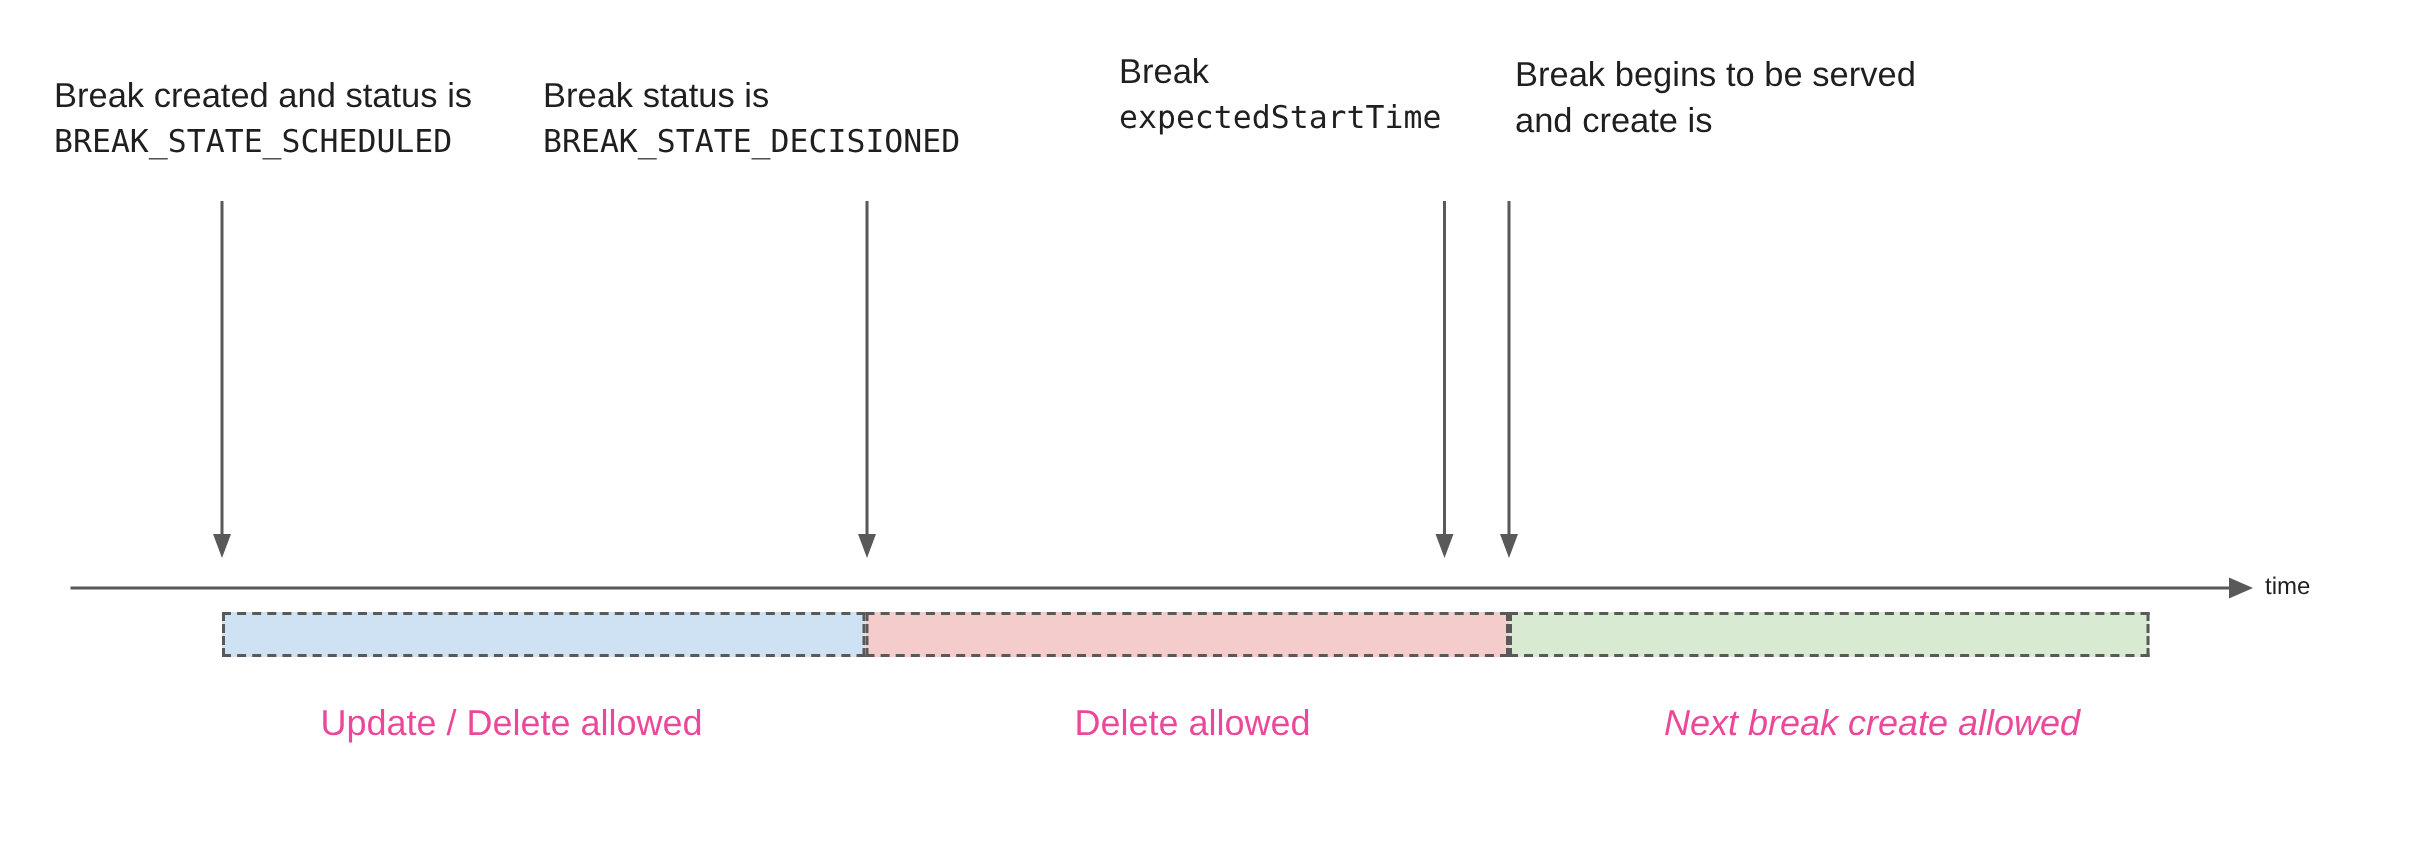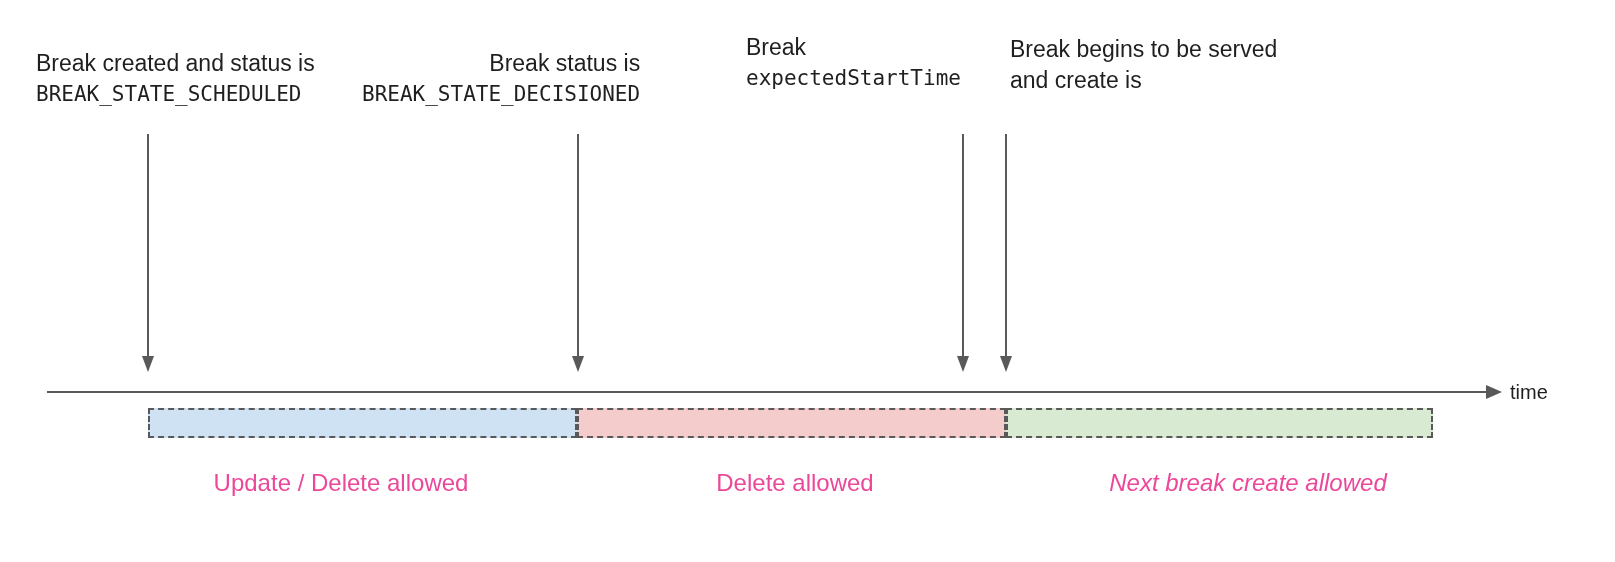--- a/index.html
+++ b/index.html
@@ -68,21 +68,21 @@
     width: 0;
     height: 0;
     border-top: 7px solid transparent;
     border-bottom: 7px solid transparent;
     border-left: 16px solid #595959;
   }
   .time-label {
     position: absolute;
     left: 1510px;
     top: 378px;
-    font-size: 20px;
+    font-size: 16px;
     line-height: 28px;
     color: #1f1f1f;
     white-space: nowrap;
   }
   .bar {
     position: absolute;
     top: 408px;
     height: 30px;
     box-sizing: border-box;
     border: 2px dashed #595959;
@@ -100,21 +100,21 @@
 </head>
 <body>
 
 <div class="canvas">
 
   <div class="annotation" style="left:36px; top:48px;">
     <div class="ann-line">Break created and status is</div>
     <div class="ann-line mono">BREAK_STATE_SCHEDULED</div>
   </div>
 
-  <div class="annotation" style="left:362px; top:48px;text-align:right;">
+  <div class="annotation" style="left:362px; top:48px;">
     <div class="ann-line">Break status is</div>
     <div class="ann-line mono">BREAK_STATE_DECISIONED</div>
   </div>
 
   <div class="annotation" style="left:746px; top:32px;">
     <div class="ann-line">Break</div>
     <div class="ann-line mono">expectedStartTime</div>
   </div>
 
   <div class="annotation" style="left:1010px; top:34px;">

